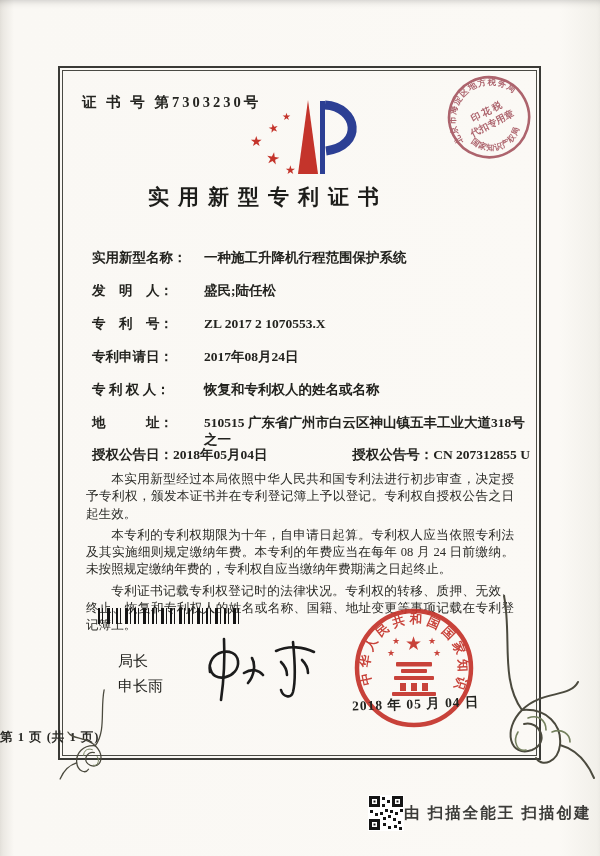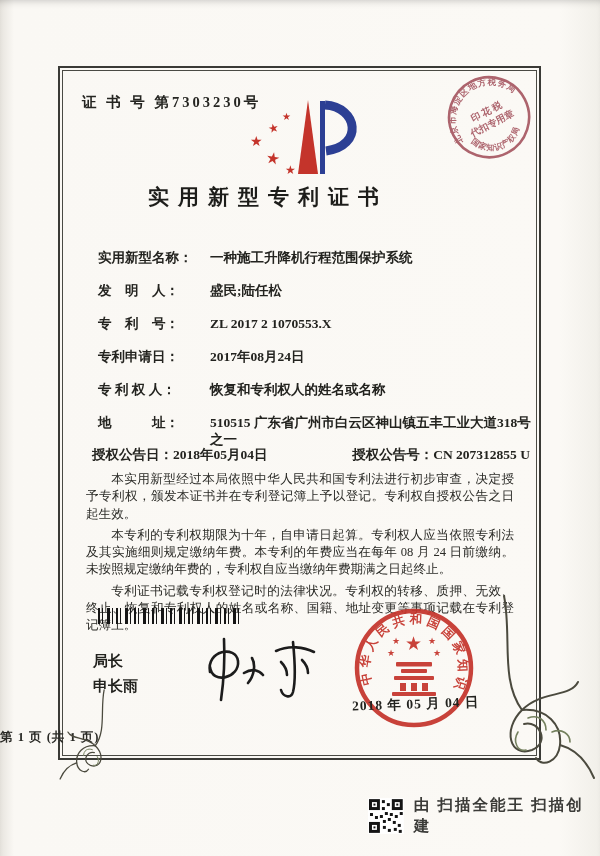--- a/index.html
+++ b/index.html
@@ -27,21 +27,21 @@
   }
   .logo{position:absolute;left:238px;top:94px;}
   .title{
     position:absolute;left:0;top:183px;width:536px;text-align:center;
     font-size:21px;font-weight:700;letter-spacing:9px;color:#1d1d1a;
   }
   .fields{position:absolute;left:92px;top:249px;width:440px;}
   .field-row{
     display:flex;align-items:flex-start;
     font-size:13.5px;font-weight:600;color:#23231f;
-    margin-bottom:16px;line-height:17px;margin-left:6px;
+    margin-bottom:16px;line-height:17px;
   }
   .field-label{flex:0 0 112px;white-space:pre;}
   .field-value{flex:1;}
   .grant-row{
     position:absolute;left:92px;top:446px;width:438px;
     display:flex;justify-content:space-between;
     font-size:13.5px;font-weight:600;color:#23231f;gap:19px;
   }
   .paragraphs{
     position:absolute;left:82px;top:467px;width:436px;
@@ -51,42 +51,42 @@
   .paragraphs p{margin:4px;text-indent:2em;}
   .barcode{
     position:absolute;left:98px;top:608px;width:142px;height:16px;
     background:repeating-linear-gradient(90deg,
       #151515 0 2px,transparent 2px 4px,
       #151515 4px 5px,transparent 5px 9px,
       #151515 9px 12px,transparent 12px 14px,
       #151515 14px 15px,transparent 15px 18px);
   }
   .director{
-    position:absolute;left:93px;top:649px;
-    font-size:15px;font-weight:700;color:#23231f;line-height:25px;
+    position:absolute;left:118px;top:649px;
+    font-size:15px;font-weight:400;color:#23231f;line-height:25px;
   }
   .signature{position:absolute;left:192px;top:632px;}
   .seal{position:absolute;left:352px;top:606px;opacity:.93;}
   .seal-date{
     position:absolute;left:352px;top:695px;width:150px;z-index:5;
     font-size:13.5px;font-weight:700;color:#23231f;letter-spacing:1px;
     transform:rotate(-2deg);
   }
   .page-indicator{
     position:absolute;left:0;top:729px;width:600px;text-align:left;
     font-size:12.5px;color:#2a2a26;font-weight:600;letter-spacing:1px;
   }
   .stamp{
     position:absolute;left:445px;top:72px;
     transform:rotate(-27deg);opacity:.82;
   }
   .flourish-br{position:absolute;left:492px;top:592px;}
   .flourish-bl{position:absolute;left:44px;top:688px;transform:scaleX(-1);}
   .scan-footer{
-    position:absolute;left:368px;top:795px;display:flex;align-items:center;gap:10px;
+    position:absolute;left:368px;top:795px;display:flex;align-items:center;
     font-family:"Liberation Sans","DejaVu Sans",sans-serif;
   }
   .scan-note{font-size:15.5px;color:#3b3b38;letter-spacing:2px;font-weight:600;}
 </style>
 </head>
 <body>
 
 <div class="paper">
 
   <div class="frame-outer">

